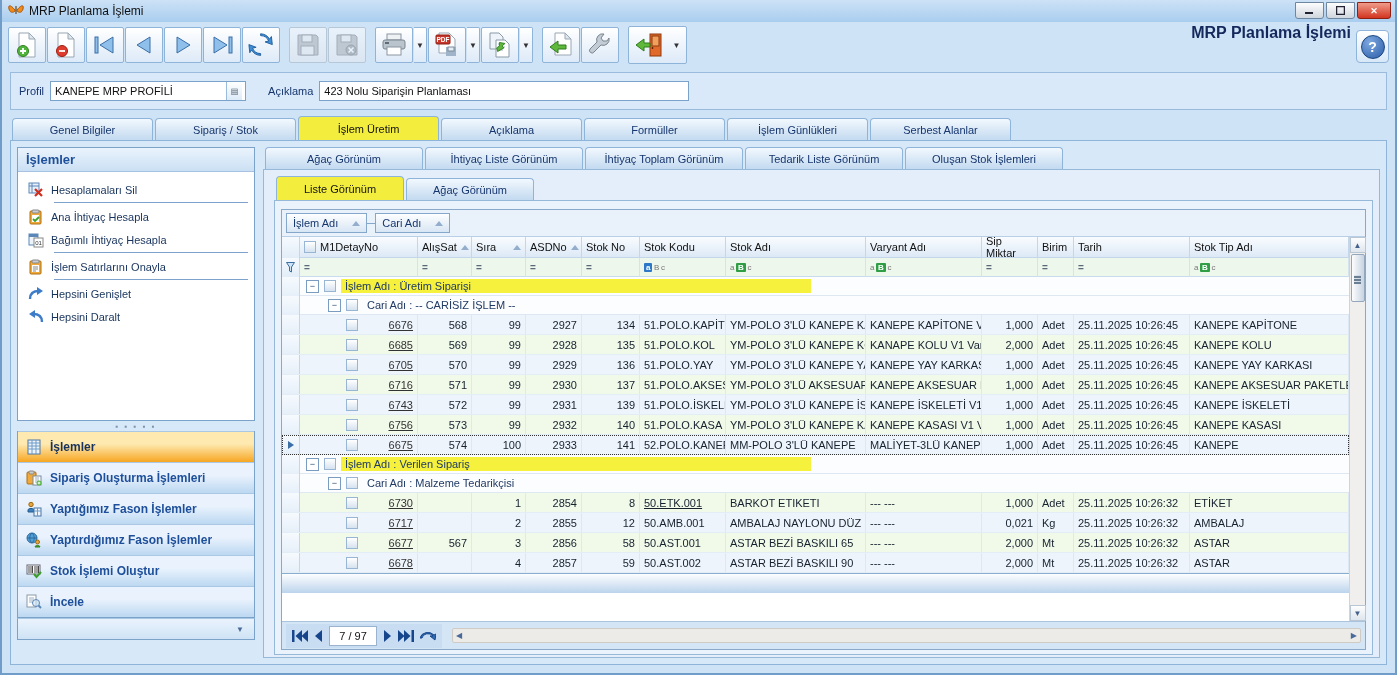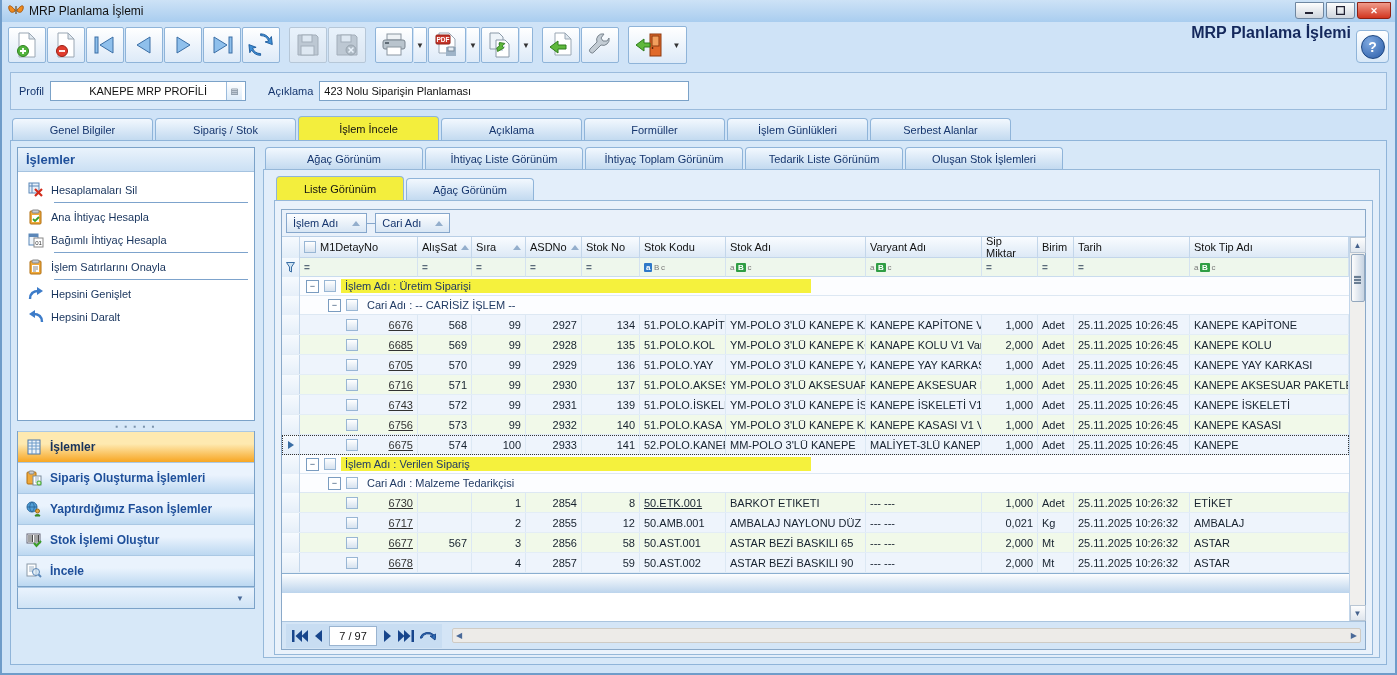--- a/index.html
+++ b/index.html
@@ -30,21 +30,21 @@
   .hdrrow { display:flex; justify-content:flex-end; margin-top:1px; }
   .recno { width:108px; background:#fdf8ec; border:1px solid #e4ddc8; text-align:center; font-size:12px; padding:1px 0; color:#222; }
   .statusbadge { width:112px; background:#00dd00; text-align:center; font-size:12px; padding:1px 0; color:#111; margin-left:4px; }
   .helpbtn { position:absolute; right:6px; top:8px; width:33px; height:33px; border:1px solid #8fb4d9; border-radius:4px; background:linear-gradient(#ffffff,#d8e8f8); display:flex; align-items:center; justify-content:center; }
   .helpbtn .qcirc { width:24px; height:24px; border-radius:50%; background:radial-gradient(circle at 35% 30%, #7ea9e0, #2a5ca8); color:#fff; font-weight:bold; font-size:14px; display:flex; align-items:center; justify-content:center; border:1px solid #1d4680; }
 
   
   .profilebar { margin:2px 8px 0 8px; border:1px solid #9bbbdc; background:#d9e9f9; height:38px; display:flex; align-items:center; padding:0 8px; }
   .flabel { color:#16366e; margin-right:6px; }
   .finput { height:20px; background:#fff; border:1px solid #7ba2c8; display:flex; align-items:center; padding:0 4px; color:#111; }
-  .profinput { width:196px;justify-content:center; }
+  .profinput { width:196px; }
   .lookupbtn { width:16px; height:18px; margin-left:-20px; border-left:1px solid #9bbbdc; background:linear-gradient(#fff,#dcebf9); display:flex; align-items:center; justify-content:center; font-size:8px; color:#456; }
   .descinput { width:370px; margin-left:0; }
 
   
   .tabs { display:flex; padding:0 2px; align-items:flex-end; }
   .maintabs { margin:6px 8px 0 8px; }
   .tab { height:22px; border:1px solid #8fb4d9; border-bottom:none; border-radius:4px 4px 0 0; background:linear-gradient(#f2f8fe,#c3daf0); color:#16366e; display:flex; align-items:center; justify-content:center; margin-right:2px; padding:0 10px; }
   .tab.sel { background:#f3ee3d; color:#111; font-weight:normal; height:24px; }
   .maintabs .tab { width:141px; }
   .viewtabs .tab { width:158px; }
@@ -284,21 +284,21 @@
     <div class="lookupbtn">▤</div>
     <span class="flabel" style="margin-left:26px">Açıklama</span>
     <div class="finput descinput">
         <span>423 Nolu Siparişin Planlaması</span>
       </div>
   </div>
 
   <div class="tabs maintabs" id="mainTabs">
       <div class="tab">Genel Bilgiler</div>
       <div class="tab">Sipariş / Stok</div>
-      <div class="tab sel">İşlem İncele</div>
+      <div class="tab sel">İşlem Üretim</div>
       <div class="tab">Açıklama</div>
       <div class="tab">Formüller</div>
       <div class="tab">İşlem Günlükleri</div>
       <div class="tab">Serbest Alanlar</div>
     </div>
 
   <div class="content">
 
     <div class="sidebar">
       <div class="actionpanel">
@@ -373,20 +373,29 @@
                 <rect x="3" y="1" width="5" height="3" rx="1" fill="#c9cdd2" stroke="#888"></rect>
                 <rect x="7" y="6" width="8" height="9" fill="#fff" stroke="#7a8b9c"></rect>
                 <path d="M9 8h4M9 10h4M9 12h3" stroke="#9ab0c4"></path>
                 <circle cx="13" cy="13" r="2.5" fill="#52b43c"></circle>
                 <path d="M11.6 13h2.8M13 11.6v2.8" stroke="#fff"></path>
               </svg></span>
             <span>Sipariş Oluşturma İşlemleri</span>
           </div>
           <div class="accitem">
             <span class="aicon"><svg width="16" height="16" viewBox="0 0 16 16">
+                <circle cx="5" cy="3.5" r="2.2" fill="#e8a33c" stroke="#9c6a12"></circle>
+                <path d="M2 9c0-2 6-2 6 0v2H2z" fill="#3e7fbd" stroke="#235a8c"></path>
+                <rect x="8" y="7" width="7" height="8" fill="#eef4fa" stroke="#4a76a8"></rect>
+                <path d="M8 10h7M11.5 7v8" stroke="#6f9cc9"></path>
+              </svg></span>
+            <span>Yaptığımız Fason İşlemler</span>
+          </div>
+          <div class="accitem">
+            <span class="aicon"><svg width="16" height="16" viewBox="0 0 16 16">
                 <circle cx="6" cy="6" r="5" fill="#52a0d8" stroke="#2d6a9e"></circle>
                 <path d="M1 6h10M6 1c3 3 3 7 0 10C3 9 3 3 6 1z" stroke="#2d6a9e" fill="none"></path>
                 <circle cx="11.5" cy="10" r="2" fill="#e8a33c" stroke="#9c6a12"></circle>
                 <path d="M9 15c0-2 5-2 5 0z" fill="#4aa32e" stroke="#2f7d1c"></path>
               </svg></span>
             <span>Yaptırdığımız Fason İşlemler</span>
           </div>
           <div class="accitem">
             <span class="aicon"><svg width="16" height="16" viewBox="0 0 16 16">
                 <rect x="1" y="2" width="13" height="9" fill="#fff" stroke="#667"></rect>

